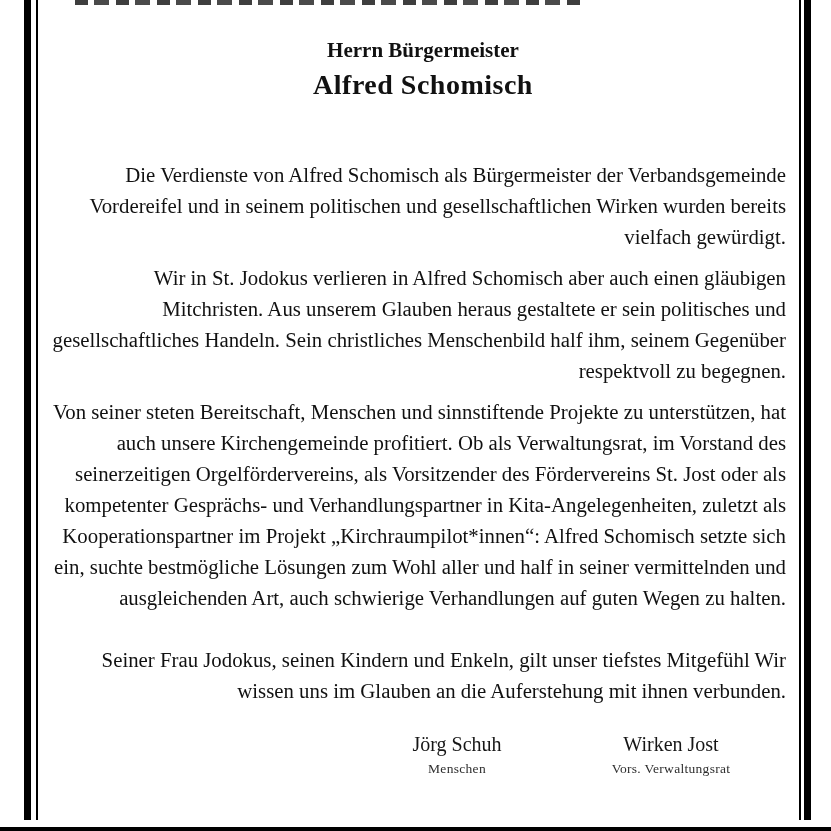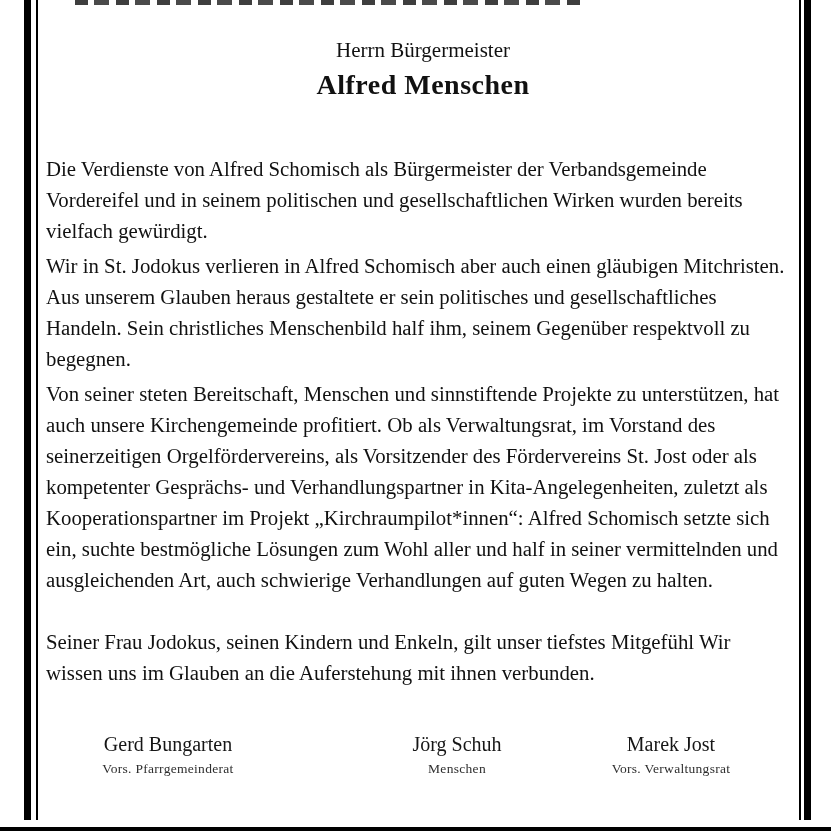--- a/index.html
+++ b/index.html
@@ -46,39 +46,39 @@
 
   .header {
     position: absolute;
     top: 38px; left: 40px;
     width: 766px;
     text-align: center;
   }
   .salutation {
     font-size: 21px;
     line-height: 25px;
-    font-weight: normal;
+    font-weight: bold;
   }
   .deceased-name {
     margin-top: 6px;
     font-size: 28px;
     line-height: 31px;
     font-weight: bold;
     letter-spacing: 0.5px;
   }
 
   .body-text {
     position: absolute;
     top: 149px; left: 42px;
     width: 754px;
     font-size: 20.8px;
     line-height: 31px;
     text-align: left;
   }
-  .body-text p { margin: 4px; }
+  .body-text p { margin: 10px; text-align: right; }
   .body-text p.spaced { margin-top: 31px; }
 
   .signatures {
     position: absolute;
     top: 732px; left: 0;
     width: 831px;
     height: 60px;
   }
   .sig-col {
     position: absolute;
@@ -111,38 +111,34 @@
   <div class="frame-line frame-left-thick"></div>
   <div class="frame-line frame-left-thin"></div>
   <div class="frame-line frame-right-thin"></div>
   <div class="frame-line frame-right-thick"></div>
   <div class="bottom-rule"></div>
 
   <div class="clipped-line"></div>
 
   <div class="header">
     <div class="salutation">Herrn Bürgermeister</div>
-    <div class="deceased-name">Alfred Menschen</div>
+    <div class="deceased-name">Alfred Schomisch</div>
   </div>
 
   <div class="body-text">
     <p>Die Verdienste von Alfred Schomisch als Bürgermeister der Verbandsgemeinde Vordereifel und in seinem politischen und gesellschaftlichen Wirken wurden bereits vielfach gewürdigt.</p>
     <p>Wir in St. Jodokus verlieren in Alfred Schomisch aber auch einen gläubigen Mitchristen. Aus unserem Glauben heraus gestaltete er sein politisches und gesellschaftliches Handeln. Sein christliches Menschenbild half ihm, seinem Gegenüber respektvoll zu begegnen.</p>
     <p>Von seiner steten Bereitschaft, Menschen und sinnstiftende Projekte zu unterstützen, hat auch unsere Kirchengemeinde profitiert. Ob als Verwaltungsrat, im Vorstand des seinerzeitigen Orgelfördervereins, als Vorsitzender des Fördervereins St. Jost oder als kompetenter Gesprächs- und Verhandlungspartner in Kita-Angelegenheiten, zuletzt als Kooperationspartner im Projekt „Kirchraumpilot*innen“: Alfred Schomisch setzte sich ein, suchte bestmögliche Lösungen zum Wohl aller und half in seiner vermittelnden und ausgleichenden Art, auch schwierige Verhandlungen auf guten Wegen zu halten.</p>
     <p class="spaced">Seiner Frau Jodokus, seinen Kindern und Enkeln, gilt unser tiefstes Mitgefühl Wir wissen uns im Glauben an die Auferstehung mit ihnen verbunden.</p>
   </div>
 
   <div class="signatures">
-    <div class="sig-col sig-col-1">
-      <div class="sig-name">Gerd Bungarten</div>
-      <div class="sig-role">Vors. Pfarrgemeinderat</div>
-    </div>
     <div class="sig-col sig-col-2">
       <div class="sig-name">Jörg Schuh</div>
       <div class="sig-role">Menschen</div>
     </div>
     <div class="sig-col sig-col-3">
-      <div class="sig-name">Marek Jost</div>
+      <div class="sig-name">Wirken Jost</div>
       <div class="sig-role">Vors. Verwaltungsrat</div>
     </div>
   </div>
 
 </div>
 
 </body></html>

